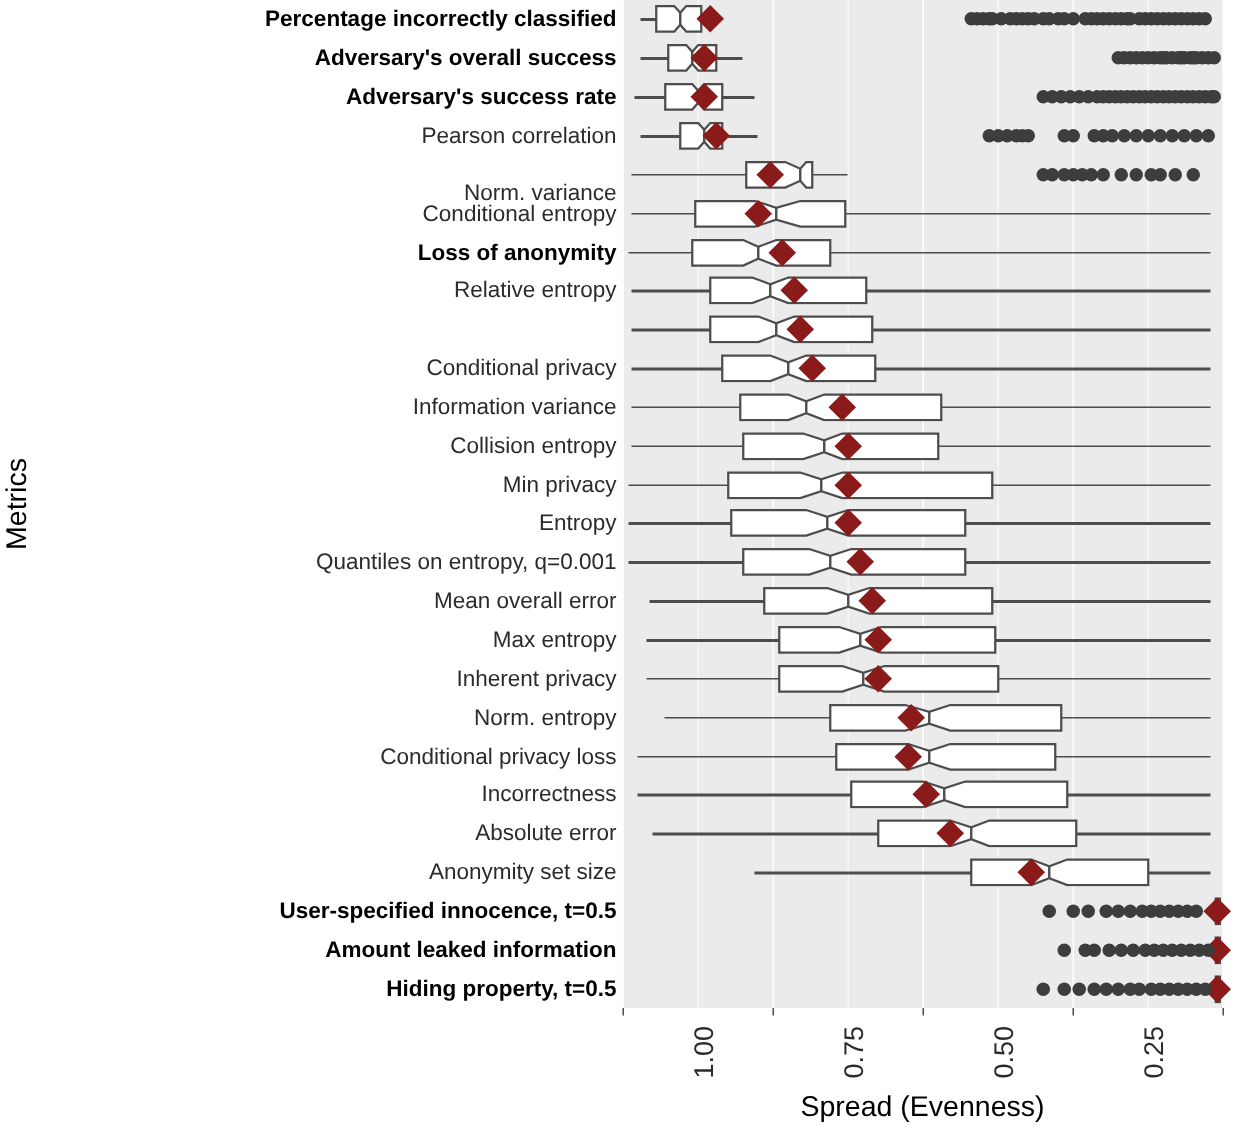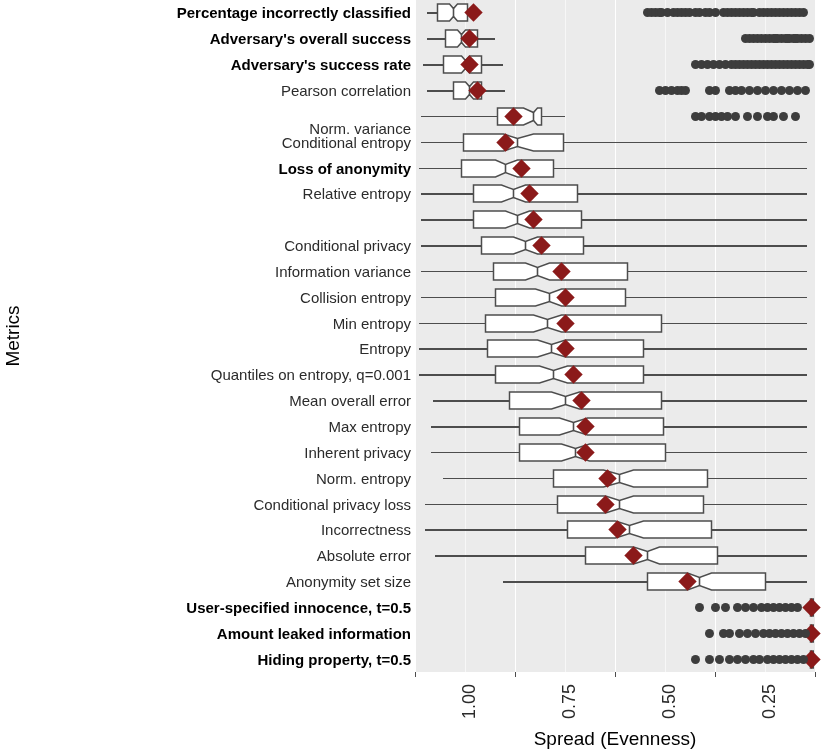--- a/index.html
+++ b/index.html
@@ -100,21 +100,21 @@
       <div class="ytick bold" style="top: 26.2692px;">Adversary's overall success</div>
       <div class="ytick bold" style="top: 52.1154px;">Adversary's success rate</div>
       <div class="ytick" style="top: 77.9615px;">Pearson correlation</div>
       <div class="ytick" style="top: 103.808px; margin-top: 12px;">Norm. variance</div>
       <div class="ytick" style="top: 129.654px;">Conditional entropy</div>
       <div class="ytick bold" style="top: 155.5px;">Loss of anonymity</div>
       <div class="ytick" style="top: 181.346px;">Relative entropy</div>
       <div class="ytick" style="top: 233.038px;">Conditional privacy</div>
       <div class="ytick" style="top: 258.885px;">Information variance</div>
       <div class="ytick" style="top: 284.731px; text-align: center;">Collision entropy</div>
-      <div class="ytick" style="top: 310.577px;">Min entropy</div>
+      <div class="ytick" style="top: 310.577px;">Min privacy</div>
       <div class="ytick" style="top: 336.423px;">Entropy</div>
       <div class="ytick" style="top: 362.269px;">Quantiles on entropy, q=0.001</div>
       <div class="ytick" style="top: 388.115px;">Mean overall error</div>
       <div class="ytick" style="top: 413.962px;">Max entropy</div>
       <div class="ytick" style="top: 439.808px;">Inherent privacy</div>
       <div class="ytick" style="top: 465.654px;">Norm. entropy</div>
       <div class="ytick" style="top: 491.5px;">Conditional privacy loss</div>
       <div class="ytick" style="top: 517.346px;">Incorrectness</div>
       <div class="ytick" style="top: 543.192px;">Absolute error</div>
       <div class="ytick" style="top: 569.038px;">Anonymity set size</div>

